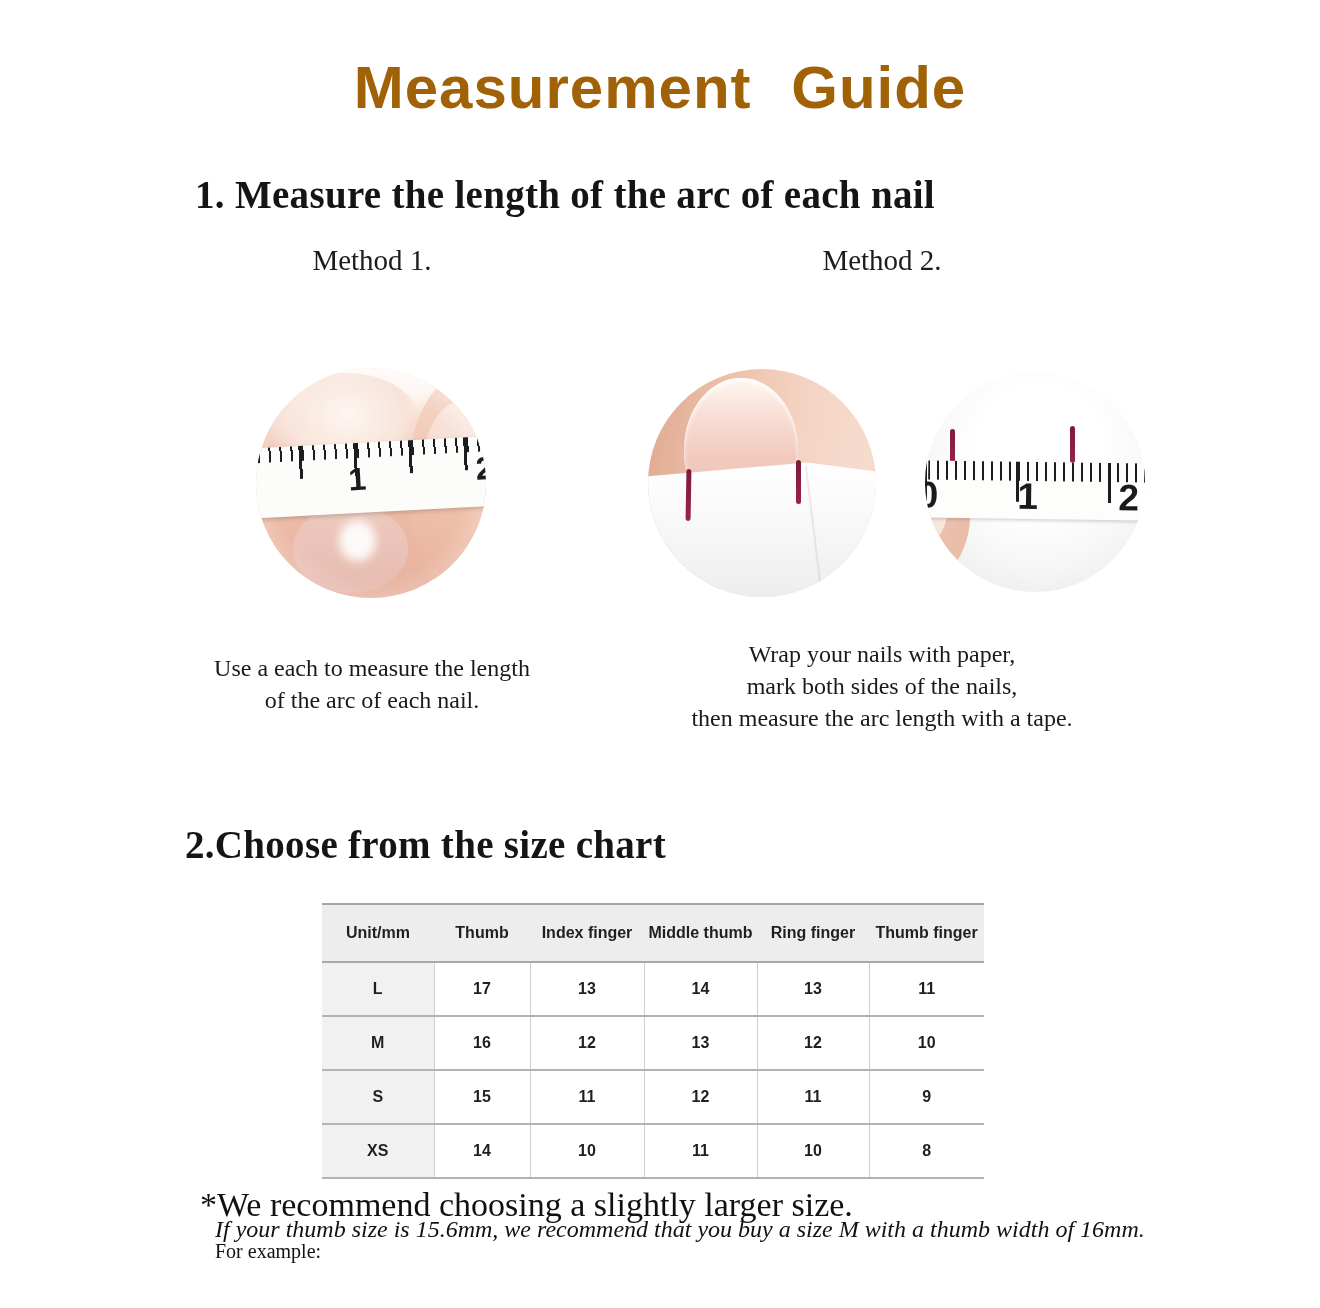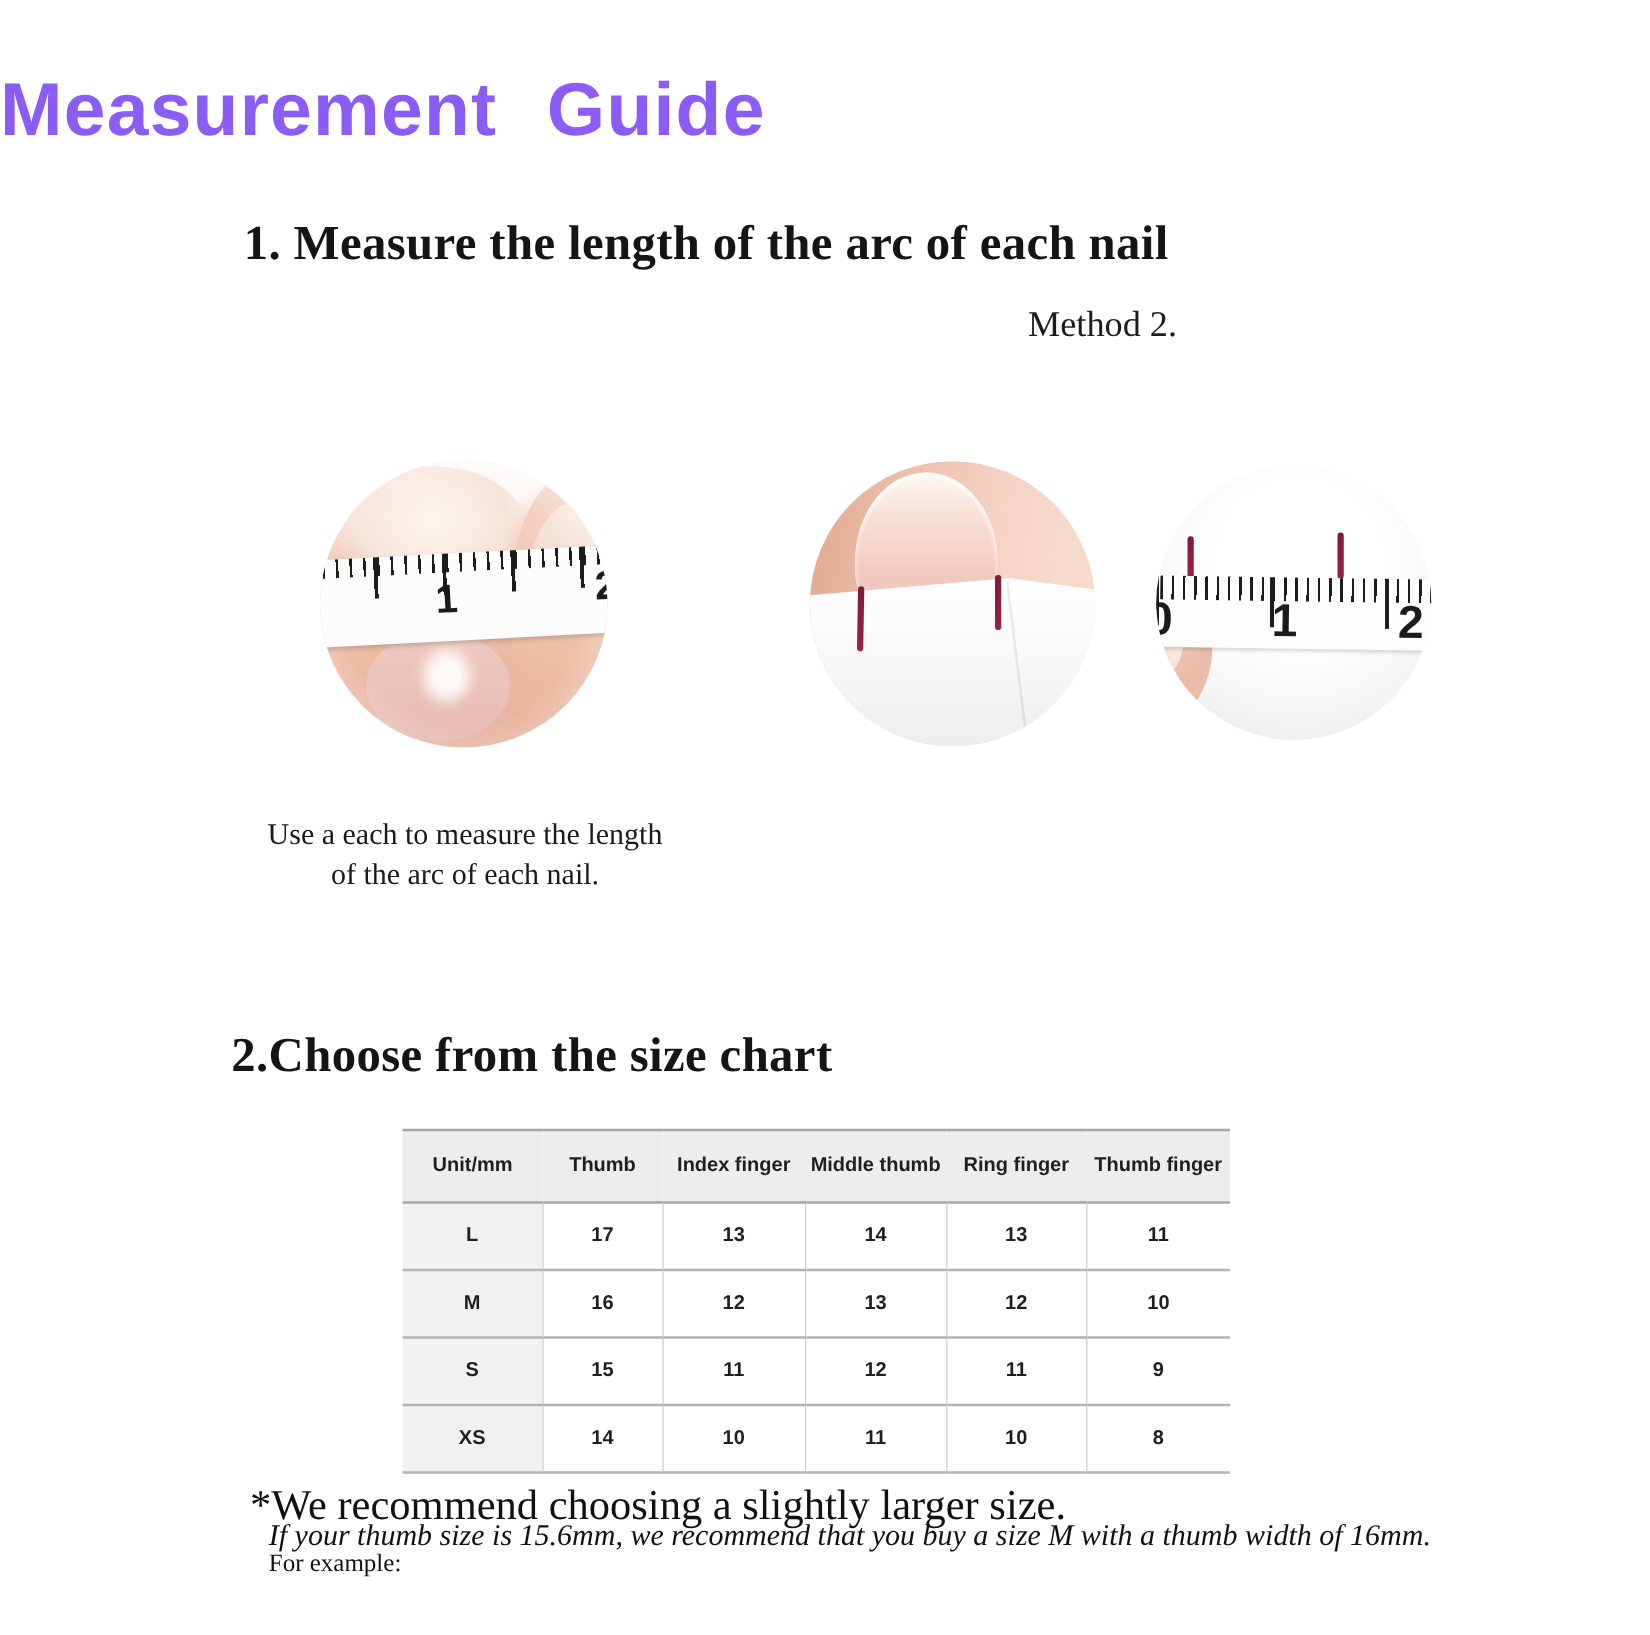--- a/index.html
+++ b/index.html
@@ -1,22 +1,22 @@
 <!DOCTYPE html>
 <html><head>
 <meta charset="utf-8">
 <style>
   html,body{margin:0;padding:0;background:#ffffff;}
   .page{position:relative;width:1320px;height:1308px;background:#ffffff;overflow:hidden;
         font-family:"Liberation Serif",serif;color:#141414;}
 
   
-  .title{position:absolute;left:0;top:34px;width:100%;text-align:left;
+  .title{position:absolute;left:0;top:34px;width:100%;text-align:center;
          font-family:"Liberation Sans",sans-serif;font-weight:700;font-size:60px;
-         letter-spacing:1px;word-spacing:22px;color:#8b5cf6;margin-top:19px;}
+         letter-spacing:1px;word-spacing:22px;color:#a16207;margin-top:19px;}
   .h-step{position:absolute;font-weight:700;font-size:39px;letter-spacing:.3px;color:#151515;}
   .h-step1{left:195px;top:152px;margin-top:20px;}
   .h-step2{left:185px;top:790px;}
   .method-label{position:absolute;top:244px;width:240px;text-align:center;font-size:29px;color:#1c1c1c;}
   .m1{left:252px;}
   .m2{left:762px;}
 
   
   .circle{position:absolute;border-radius:50%;overflow:hidden;}
   .c1{left:256px;top:368px;width:230px;height:230px;}
@@ -103,20 +103,21 @@
 </style>
 </head>
 <body>
 
 <div class="page">
 
   <h1 class="title">Measurement Guide</h1>
 
   <h2 class="h-step h-step1">1. Measure the length of the arc of each nail</h2>
 
+  <div class="method-label m1">Method 1.</div>
   <div class="method-label m2">Method 2.</div>
 
   <div class="circle c1">
     <div class="layer c1-base"></div>
     <div class="layer c1-glow"></div>
     <div class="layer c1-topnail"></div>
     <div class="layer c1-rightfinger"></div>
     <div class="layer c1-rightnail"></div>
     <div class="layer c1-bottomnail"></div>
     <div class="layer c1-shine"></div>
@@ -147,20 +148,25 @@
       <span class="ruler-num r1">1</span>
       <span class="ruler-num r2">2</span>
     </div>
   </div>
 
   <div class="caption cap1">
     <span>Use a each to measure the length</span>
     <span>of the arc of each nail.</span>
   </div>
 
+  <div class="caption cap2">
+    <span>Wrap your nails with paper,</span>
+    <span>mark both sides of the nails,</span>
+    <span>then measure the arc length with a tape.</span>
+  </div>
 
   <h2 class="h-step h-step2">2.Choose from the size chart</h2>
 
   <table class="size-table">
     <colgroup>
       <col style="width:112px">
         <col style="width:96px">
         <col style="width:114px">
       <col style="width:113px">
         <col style="width:112px">

